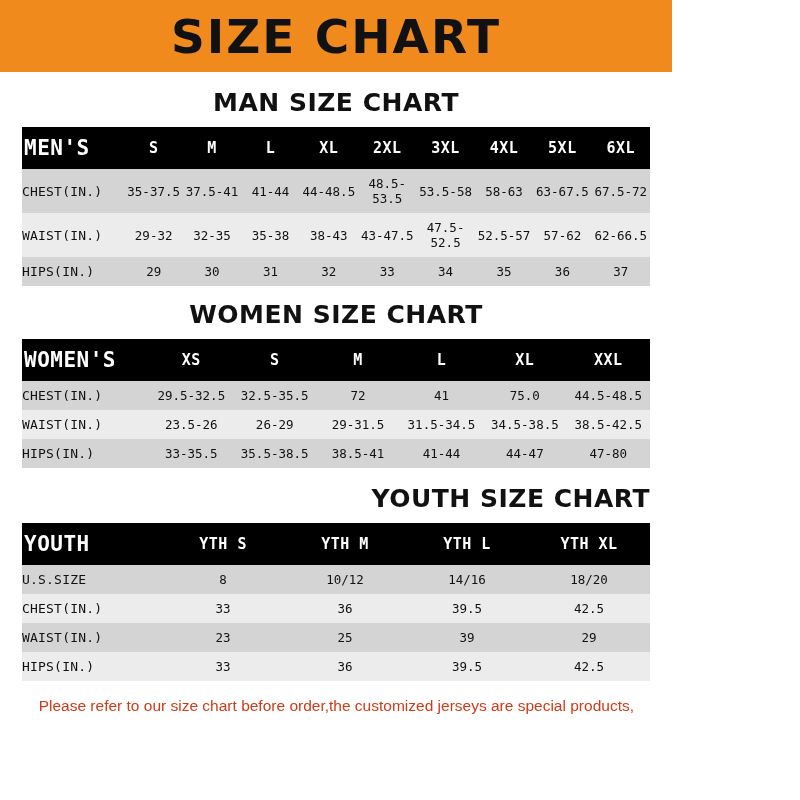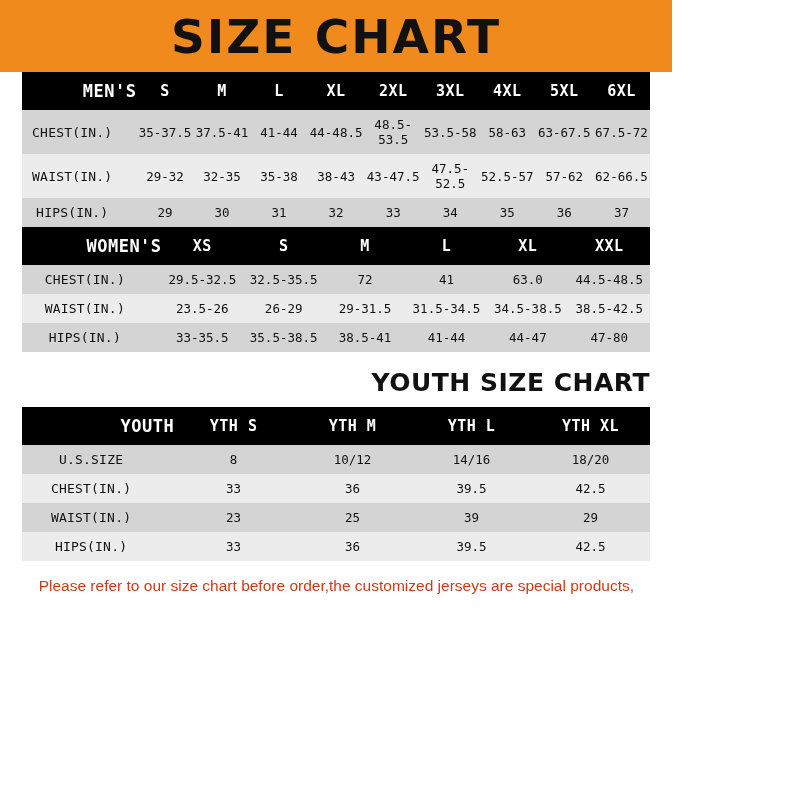--- a/index.html
+++ b/index.html
@@ -64,33 +64,33 @@
     background: #000000;
     color: #ffffff;
     font-family: "DejaVu Sans Mono", monospace;
     font-weight: bold;
     font-size: 15px;
     padding: 9px 0;
     text-align: center;
     letter-spacing: 0.5px;
   }
   table.size-table thead th.first-col {
-    text-align: right;
-    padding-left: 14px;
-    font-size: 17px;
+    text-align: left;
+    padding-left: 2px;
+    font-size: 21px;
   }
   table.size-table tbody td {
     font-family: "DejaVu Sans Mono", monospace;
     font-size: 12.5px;
     color: #111111;
     padding: 7px 0;
     text-align: center;
   }
   table.size-table tbody td.first-col {
-    text-align: center;
+    text-align: left;
     padding-right: 14px;
     font-size: 13px;
     letter-spacing: 0.2px;
   }
   table.size-table tbody tr.row-dark td {
     background: #d4d4d4;
   }
   table.size-table tbody tr.row-light td {
     background: #ececec;
   }
@@ -115,20 +115,21 @@
 <body>
 
 <div class="page">
 
   <div class="banner">
     <div class="banner-title">SIZE CHART</div>
   </div>
 
   <div class="content">
 
+    <div class="section-title t1">MAN SIZE CHART</div>
     <table class="size-table">
       <thead>
         <tr>
           <th class="first-col men-col1">MEN'S</th>
           <th>S</th>
           <th>M</th>
           <th>L</th>
           <th>XL</th>
           <th>2XL</th>
           <th>3XL</th>
@@ -170,40 +171,41 @@
           <td>32</td>
           <td>33</td>
           <td>34</td>
           <td>35</td>
           <td>36</td>
           <td>37</td>
         </tr>
       </tbody>
     </table>
 
+    <div class="section-title t2">WOMEN SIZE CHART</div>
     <table class="size-table">
       <thead>
         <tr>
           <th class="first-col women-col1">WOMEN'S</th>
           <th>XS</th>
           <th>S</th>
           <th>M</th>
           <th>L</th>
           <th>XL</th>
           <th>XXL</th>
         </tr>
       </thead>
       <tbody>
         <tr class="row-dark">
           <td class="first-col women-col1">CHEST(IN.)</td>
           <td>29.5-32.5</td>
           <td>32.5-35.5</td>
           <td>72</td>
           <td>41</td>
-          <td>63.0</td>
+          <td>75.0</td>
           <td>44.5-48.5</td>
         </tr>
         <tr class="row-light">
           <td class="first-col women-col1">WAIST(IN.)</td>
           <td>23.5-26</td>
           <td>26-29</td>
           <td>29-31.5</td>
           <td>31.5-34.5</td>
           <td>34.5-38.5</td>
           <td>38.5-42.5</td>

